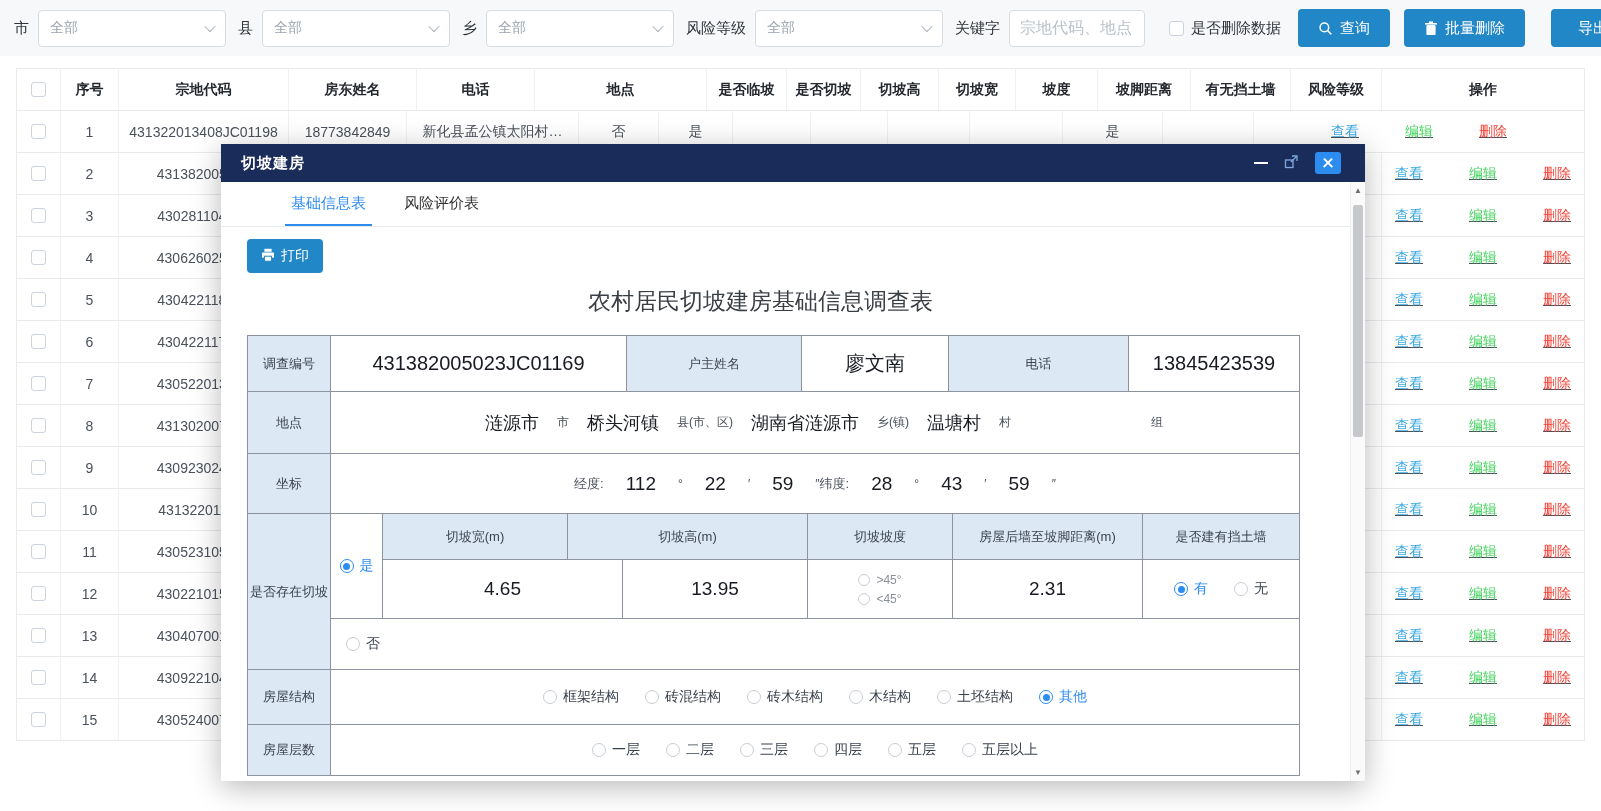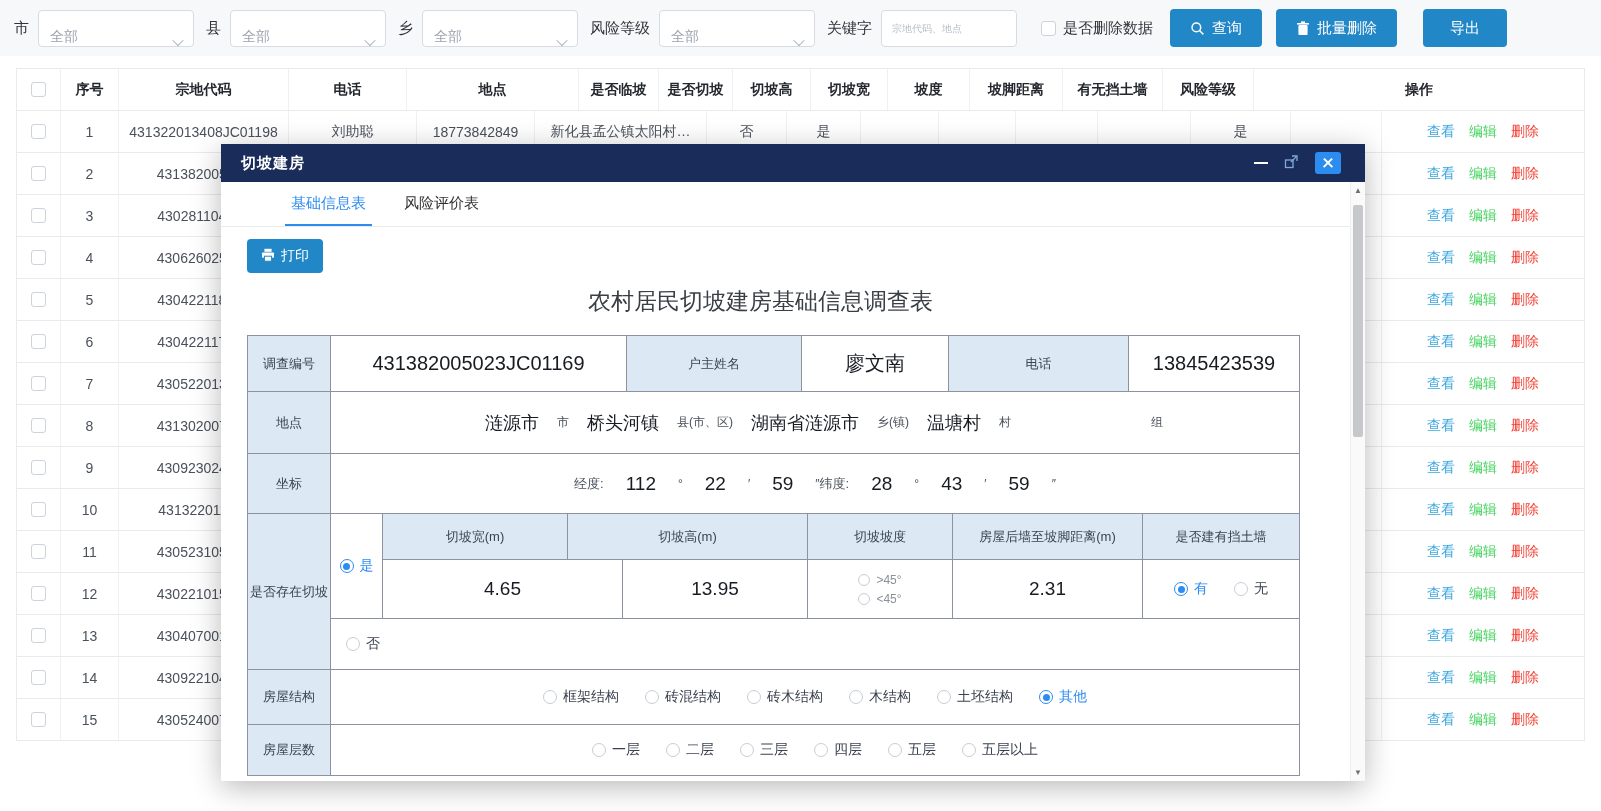--- a/index.html
+++ b/index.html
@@ -9,39 +9,39 @@
     --view:#3ba7e0; --edit:#45d35f; --del:#f04134;
   }
   *{box-sizing:border-box; margin:0; padding:0;}
   html,body{width:1601px;height:811px;overflow:hidden;}
   body{font-family:"Liberation Sans","DejaVu Sans",sans-serif; background:#fff; position:relative; color:var(--txt);}
 
   
   .toolbar{position:absolute;left:0;top:0;width:100%;height:56px;background:#f7f8fa;display:flex;align-items:center;padding:0 14px;}
   .f-item{display:flex;align-items:center;margin-right:12px;}
   .f-label{font-size:15px;color:#2f343b;margin-right:9px;white-space:nowrap;}
-  .sel-box{width:156px;height:37px;border:1px solid #d7dce2;border-radius:4px;background:#fff;display:flex;align-items:flex-end;justify-content:space-between;padding:0 11px;cursor:pointer;}
+  .sel-box{width:188px;height:37px;border:1px solid #d7dce2;border-radius:4px;background:#fff;display:flex;align-items:center;justify-content:space-between;padding:0 11px;cursor:pointer;}
   .sel-val{font-size:14px;color:#9aa3ad;}
   .chev{width:8px;height:8px;border-right:1.5px solid #aab3bd;border-bottom:1.5px solid #aab3bd;transform:rotate(45deg) translate(-1px,-1px);}
-  .kw-input{width:136px;height:37px;border:1px solid #d7dce2;border-radius:4px;background:#fff;padding:0 10px;font-size:10px;color:#333;font-family:inherit;}
+  .kw-input{width:136px;height:37px;border:1px solid #d7dce2;border-radius:4px;background:#fff;padding:0 10px;font-size:16px;color:#333;font-family:inherit;}
   .kw-input::placeholder{color:#b9c1c9;}
   .checkbox{width:15px;height:15px;border:1px solid #ccd3dc;border-radius:3px;background:#fff;display:inline-block;flex:none;}
   .chk-wrap{display:flex;align-items:center;margin:0 3px 0 12px;cursor:pointer;}
   .chk-wrap .f-label{margin:0 0 0 7px;}
   .btn{height:38px;border:none;border-radius:4px;background:var(--btn);color:#fff;font-size:15px;display:inline-flex;align-items:center;gap:7px;padding:0 20px;cursor:pointer;font-family:inherit;margin-left:14px;white-space:nowrap;}
   .btn.export{padding:8px 27px;margin-left:26px;}
   .btn svg{display:block;}
 
   
   .dtable-wrap{position:absolute;left:16px;top:68px;width:1569px;border:1px solid var(--tborder);border-bottom:none;}
   .trow{display:flex;height:42px;border-bottom:1px solid var(--tborder);background:#fff;}
   .trow.head .tc{font-weight:bold;color:#24282e;font-size:14px;}
   .tc{display:flex;align-items:center;justify-content:center;font-size:14px;color:#4a515b;border-right:1px solid #eef1f4;overflow:hidden;white-space:nowrap;}
   .tc:last-child{border-right:none;}
-  .tc.actions{display:flex;gap:14px;justify-content:center;}
+  .tc.actions{display:flex;gap:46px;justify-content:center;text-decoration:underline;}
   .lnk{font-size:14px;cursor:pointer;}
   .lnk.v{color:var(--view);} .lnk.e{color:var(--edit);} .lnk.d{color:var(--del);}
 
   
   .modal{position:absolute;left:221px;top:144px;width:1144px;height:637px;background:#fff;box-shadow:0 6px 28px rgba(0,0,0,.28);display:flex;flex-direction:column;}
   .m-head{height:38px;background:var(--navy);display:flex;align-items:center;padding:0 24px 0 20px;flex:none;}
   .m-title{color:#fff;font-size:15px;font-weight:bold;letter-spacing:1px;}
   .m-ctrls{margin-left:auto;display:flex;align-items:center;gap:16px;}
   .ic-min{width:14px;height:2px;background:#fff;display:block;cursor:pointer;}
   .ic-max{cursor:pointer;display:block;}
@@ -171,40 +171,40 @@
   </button>
 </div>
 
 <div class="dtable-wrap">
   <div class="trow head" id="thead">
       <div class="tc" style="width: 44px; flex: 0 0 auto;">
         <span class="checkbox"></span>
       </div>
       <div class="tc" style="width: 58px; flex: 0 0 auto;">序号</div>
       <div class="tc" style="width: 170px; flex: 0 0 auto;">宗地代码</div>
+      <div class="tc" style="width: 128px; flex: 0 0 auto;">房东姓名</div>
       <div class="tc" style="width: 118px; flex: 0 0 auto;">电话</div>
       <div class="tc" style="width: 172px; flex: 0 0 auto;">地点</div>
       <div class="tc" style="width: 80px; flex: 0 0 auto;">是否临坡</div>
       <div class="tc" style="width: 74px; flex: 0 0 auto;">是否切坡</div>
       <div class="tc" style="width: 78px; flex: 0 0 auto; font-family: Liberation Mono, monospace;">切坡高</div>
       <div class="tc" style="width: 77px; flex: 0 0 auto;">切坡宽</div>
       <div class="tc" style="width: 82px; flex: 0 0 auto;">坡度</div>
       <div class="tc" style="width: 93px; flex: 0 0 auto;">坡脚距离</div>
       <div class="tc" style="width: 100px; flex: 0 0 auto;">有无挡土墙</div>
       <div class="tc" style="width: 91px; flex: 0 0 auto;">风险等级</div>
       <div class="tc" style="flex: 1 1 0%;">操作</div>
     </div>
   <div id="tbody">
       <div class="trow">
         <div class="tc" style="width: 44px; flex: 0 0 auto;">
           <span class="checkbox"></span>
         </div>
         <div class="tc" style="width: 58px; flex: 0 0 auto;">1</div>
         <div class="tc" style="width: 170px; flex: 0 0 auto;">431322013408JC01198</div>
-        <div class="tc" style="width: 128px; flex: 0 0 auto;">刘助聪</div>
         <div class="tc" style="width: 118px; flex: 0 0 auto;">18773842849</div>
         <div class="tc" style="width: 172px; flex: 0 0 auto;">新化县孟公镇太阳村…</div>
         <div class="tc" style="width: 80px; flex: 0 0 auto;">否</div>
         <div class="tc" style="width: 74px; flex: 0 0 auto;">是</div>
         <div class="tc" style="width: 78px; flex: 0 0 auto;"></div>
         <div class="tc" style="width: 77px; flex: 0 0 auto;"></div>
         <div class="tc" style="width: 82px; flex: 0 0 auto;"></div>
         <div class="tc" style="width: 93px; flex: 0 0 auto;"></div>
         <div class="tc" style="width: 100px; flex: 0 0 auto;">是</div>
         <div class="tc" style="width: 91px; flex: 0 0 auto;"></div>

